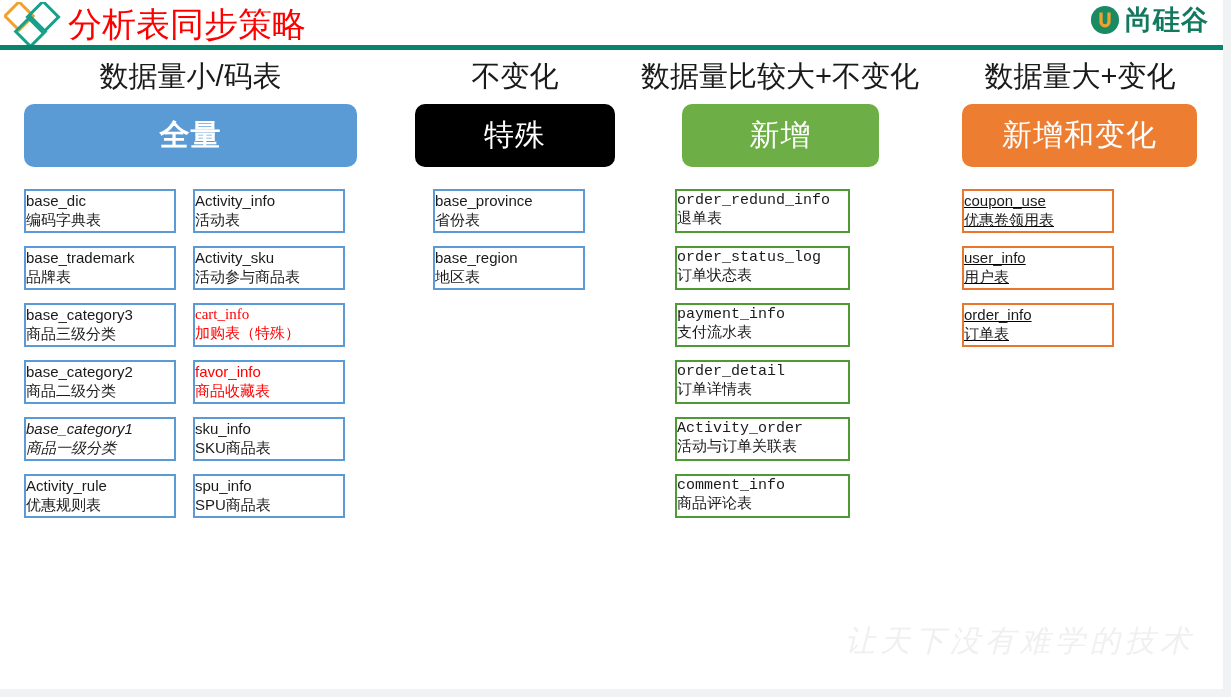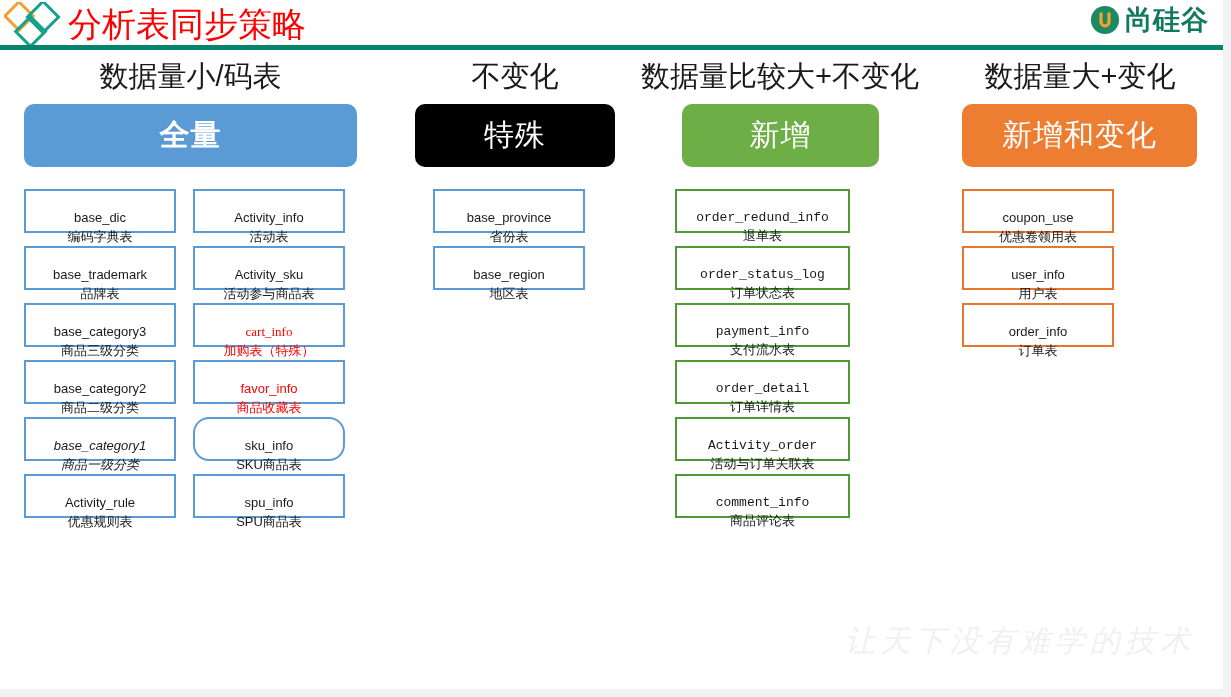--- a/index.html
+++ b/index.html
@@ -99,25 +99,25 @@
     margin-top: 22px;
   }
 
   
   .tbox {
     box-sizing: border-box;
     border: 2px solid #5b9bd5;
     background: #ffffff;
     height: 44px;
     margin-bottom: 13px;
-    text-align: center;
-    font-size: 13px;
+    text-align: left;
+    font-size: 15px;
     line-height: 19px;
     color: #1a1a1a;
-    padding-top: 17px;
+    padding-top: 0;
     overflow: visible;
     position: relative;
   }
   .tbox .en { display:block; white-space: nowrap; }
   .tbox .cn { display:block; white-space: nowrap; }
 
   .tbox.green { border-color: #4e9a34; }
   .tbox.orange { border-color: #e8762c; }
   .tbox.red-text { color: #ff0000; }
   .tbox.overflow-3 { }
@@ -209,21 +209,21 @@
               <span class="cn">活动参与商品表</span>
             </div>
             <div class="tbox red-text" style="border-color: rgb(91, 155, 213); font-family: Liberation Serif, serif;">
               <span class="en">cart_info</span>
               <span class="cn">加购表（特殊）</span>
             </div>
             <div class="tbox red-text" style="border-color: rgb(91, 155, 213);">
               <span class="en">favor_info</span>
               <span class="cn">商品收藏表</span>
             </div>
-            <div class="tbox" style="border-color: rgb(91, 155, 213); border-radius: 16px;">
+            <div class="tbox" style="border-color: rgb(91, 155, 213);">
               <span class="en">sku_info</span>
               <span class="cn">SKU商品表</span>
             </div>
             <div class="tbox" style="border-color: rgb(91, 155, 213);">
               <span class="en">spu_info</span>
               <span class="cn">SPU商品表</span>
             </div>
           </div>
         </div>
       </div>
@@ -278,21 +278,21 @@
             </div>
           </div>
         </div>
       </div>
       <div class="col" style="left: 950px; width: 260px;">
         <div class="col-head">数据量大+变化</div>
         <div style="position: relative; height: 71px;">
           <div class="pill" style="position: absolute; left: 12px; width: 235px; background: rgb(237, 125, 49);">新增和变化</div>
         </div>
         <div class="boxes" style="display: flex; gap: 0px; padding-left: 12px;">
-          <div style="width: 152px;">
+          <div style="width: 152px; text-decoration: underline;">
             <div class="tbox orange" style="border-color: rgb(232, 118, 44);">
               <span class="en">coupon_use</span>
               <span class="cn">优惠卷领用表</span>
             </div>
             <div class="tbox orange" style="border-color: rgb(232, 118, 44);">
               <span class="en">user_info</span>
               <span class="cn">用户表</span>
             </div>
             <div class="tbox orange" style="border-color: rgb(232, 118, 44);">
               <span class="en">order_info</span>

